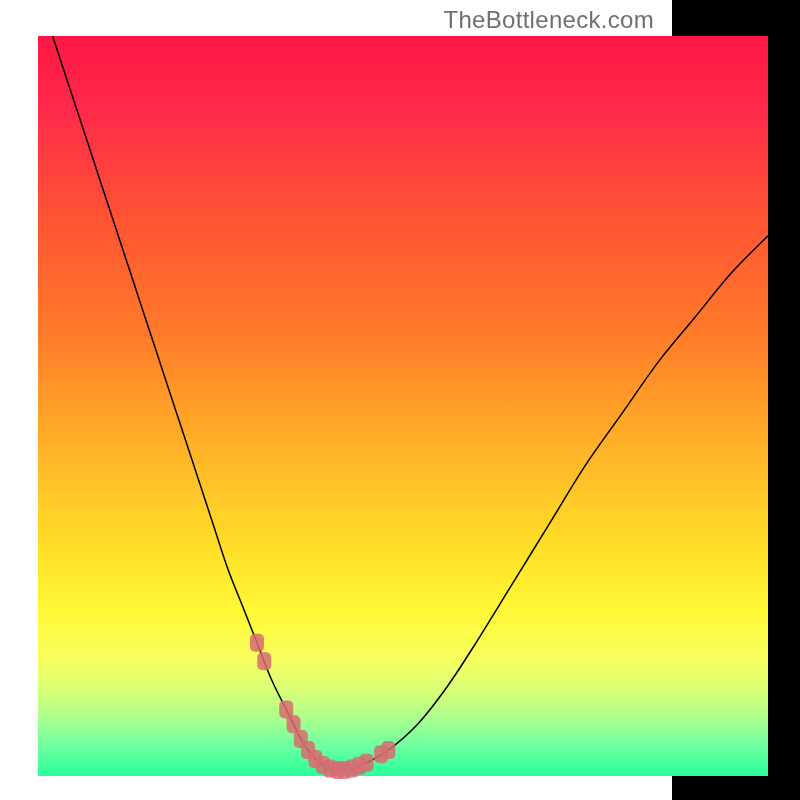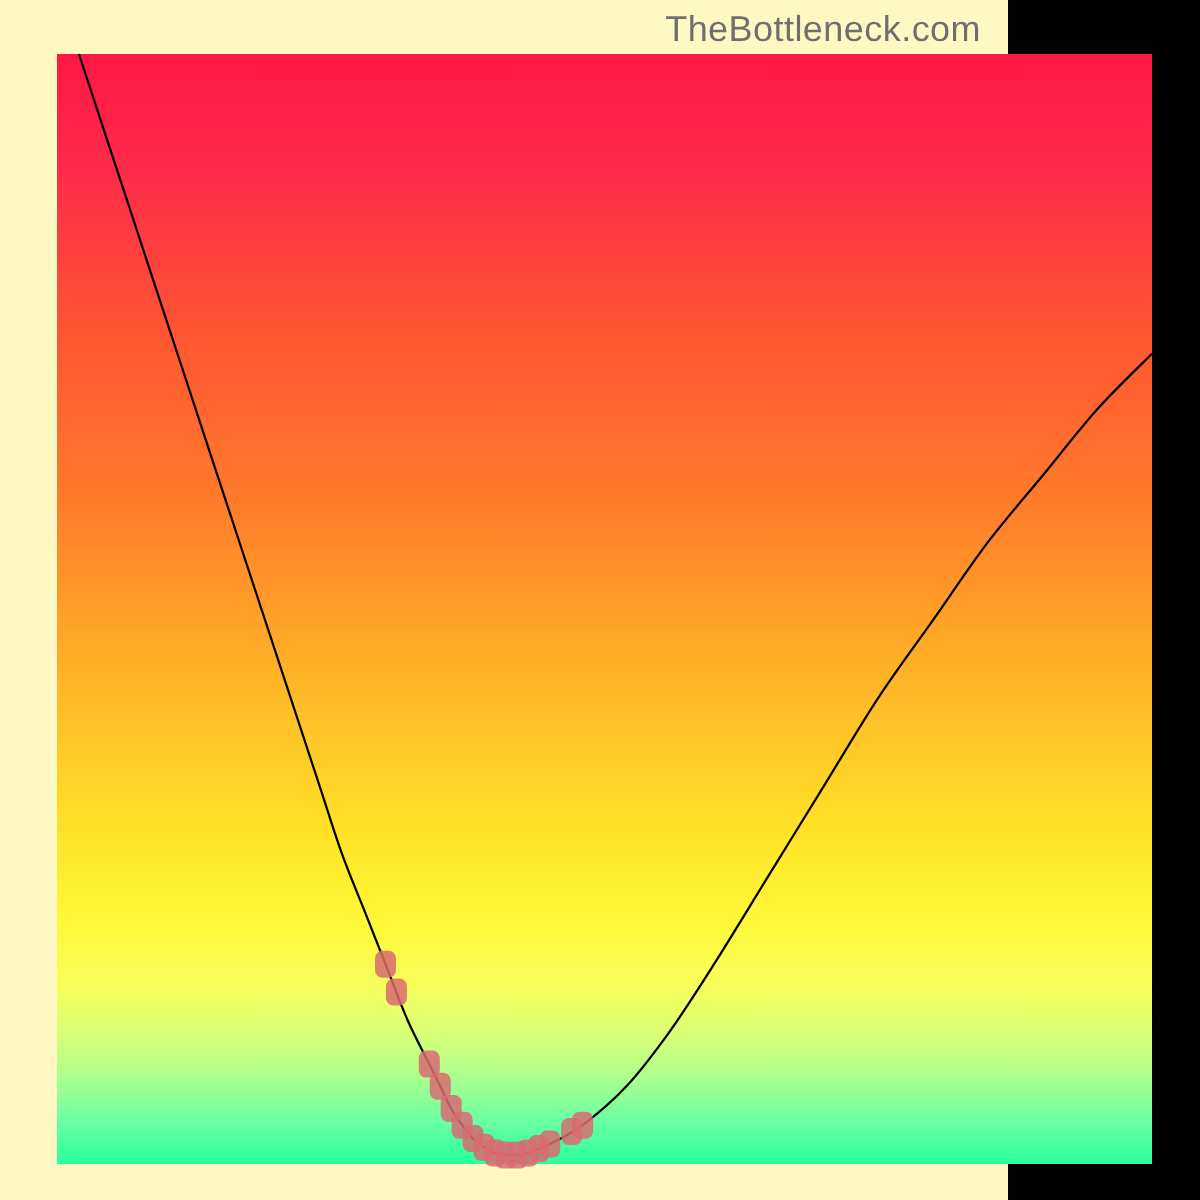--- a/index.html
+++ b/index.html
@@ -7,21 +7,21 @@
     padding: 0;
     width: 800px;
     height: 800px;
     background: #000;
     overflow: hidden;
   }
   .stage {
     position: relative;
     width: 672px;
     height: 800px;
-    background: #fef9c3;
+    background: #ffffff;
   }
   .watermark {
     position: absolute;
     top: 6px;
     right: 18px;
     font-family: Arial, Helvetica, sans-serif;
     font-size: 24px;
     font-weight: 400;
     color: #6f6f6f;
     letter-spacing: 0.3px;

